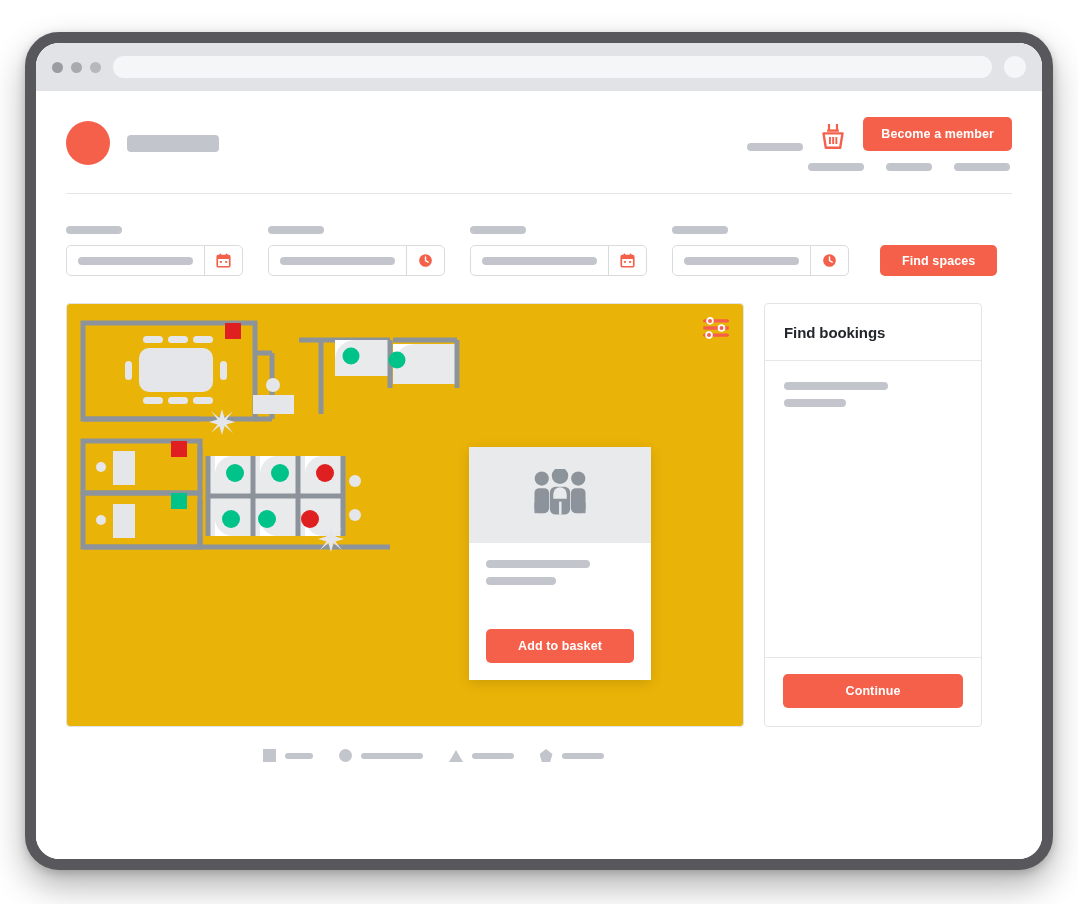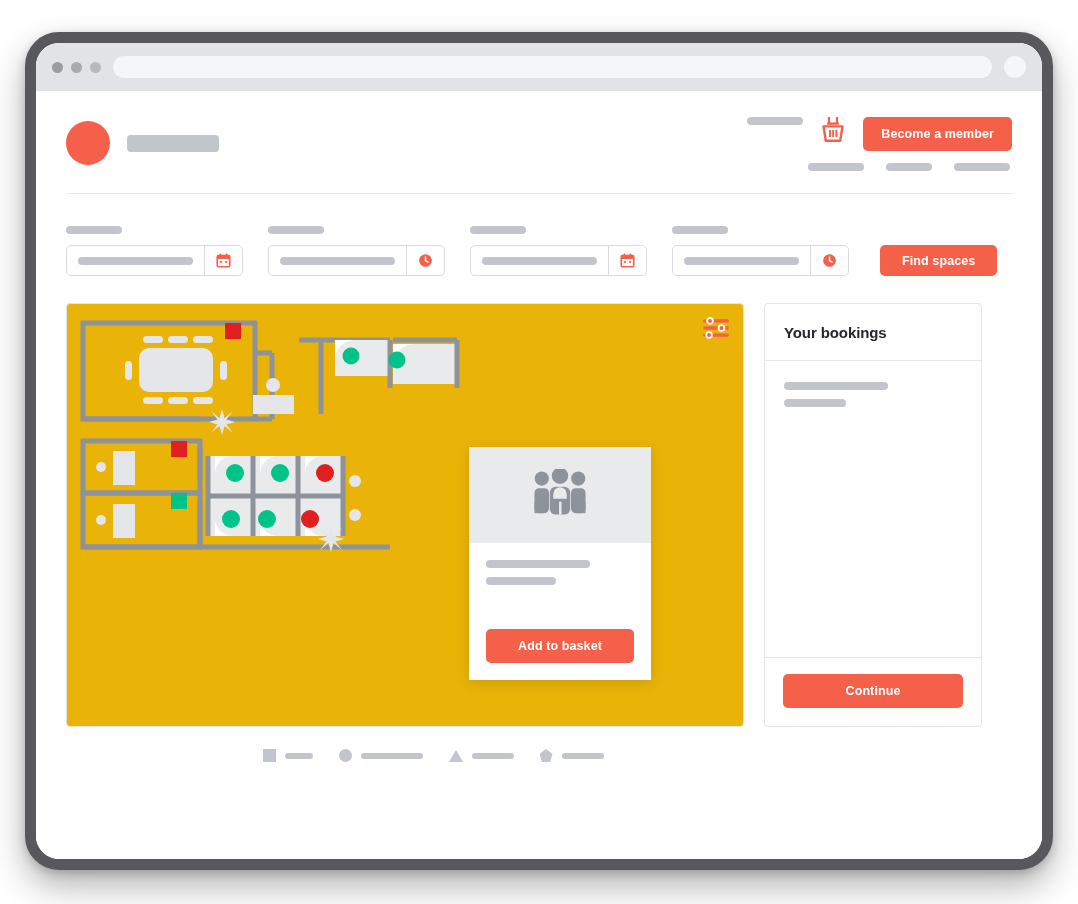--- a/index.html
+++ b/index.html
@@ -75,21 +75,21 @@
   .brand { display: flex; align-items: center; gap: 17px; padding-top: 4px; }
   .logo-circle {
     width: 44px; height: 44px;
     border-radius: 50%;
     background: #f4604a;
   }
   .ph { background: #c2c5cc; border-radius: 4px; display: block; }
   .brand-name { width: 92px; height: 17px; }
 
   .header-right { display: flex; flex-direction: column; align-items: flex-end; gap: 12px; }
-  .header-row1 { display: flex; align-items: flex-start; gap: 18px; }
+  .header-row1 { display: flex; align-items: flex-end; gap: 18px; }
   .header-link { width: 56px; height: 8px; }
   .basket-icon { width: 24px; height: 27px; display: block; }
   .btn {
     border: none;
     border-radius: 5px;
     background: #f4604a;
     color: #ffffff;
     font-family: "Liberation Sans", sans-serif;
     font-weight: bold;
     cursor: pointer;
@@ -491,21 +491,21 @@
             <span class="ph popup-line2"></span>
           </div>
           <div class="popup-btn-wrap">
             <button class="btn btn-basket">Add to basket</button>
           </div>
         </div>
       </div>
 
       <div class="bookings">
         <div class="bookings-head">
-          <div class="bookings-title">Your bookings</div>
+          <div class="bookings-title">Find bookings</div>
         </div>
         <div class="bookings-body">
           <span class="ph book-line1"></span>
           <span class="ph book-line2"></span>
         </div>
         <div class="bookings-foot">
           <button class="btn btn-continue">Continue</button>
         </div>
       </div>
     </div>

